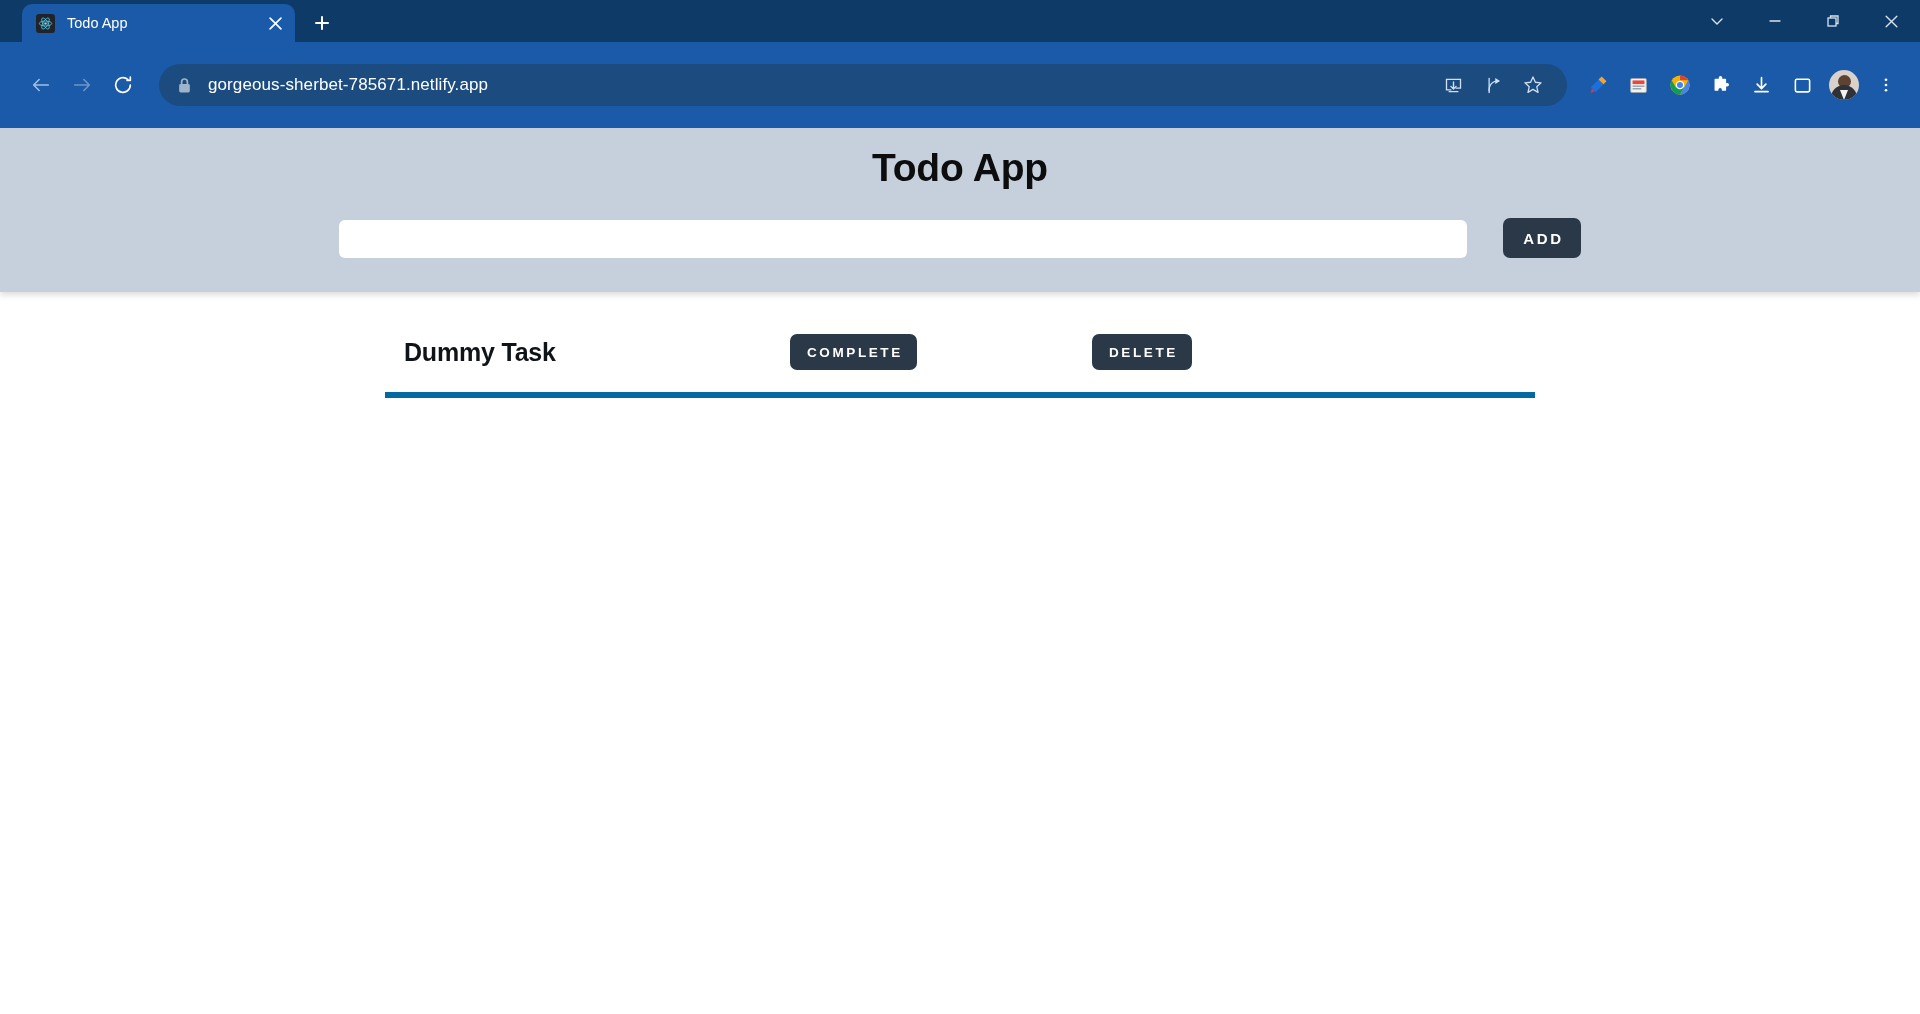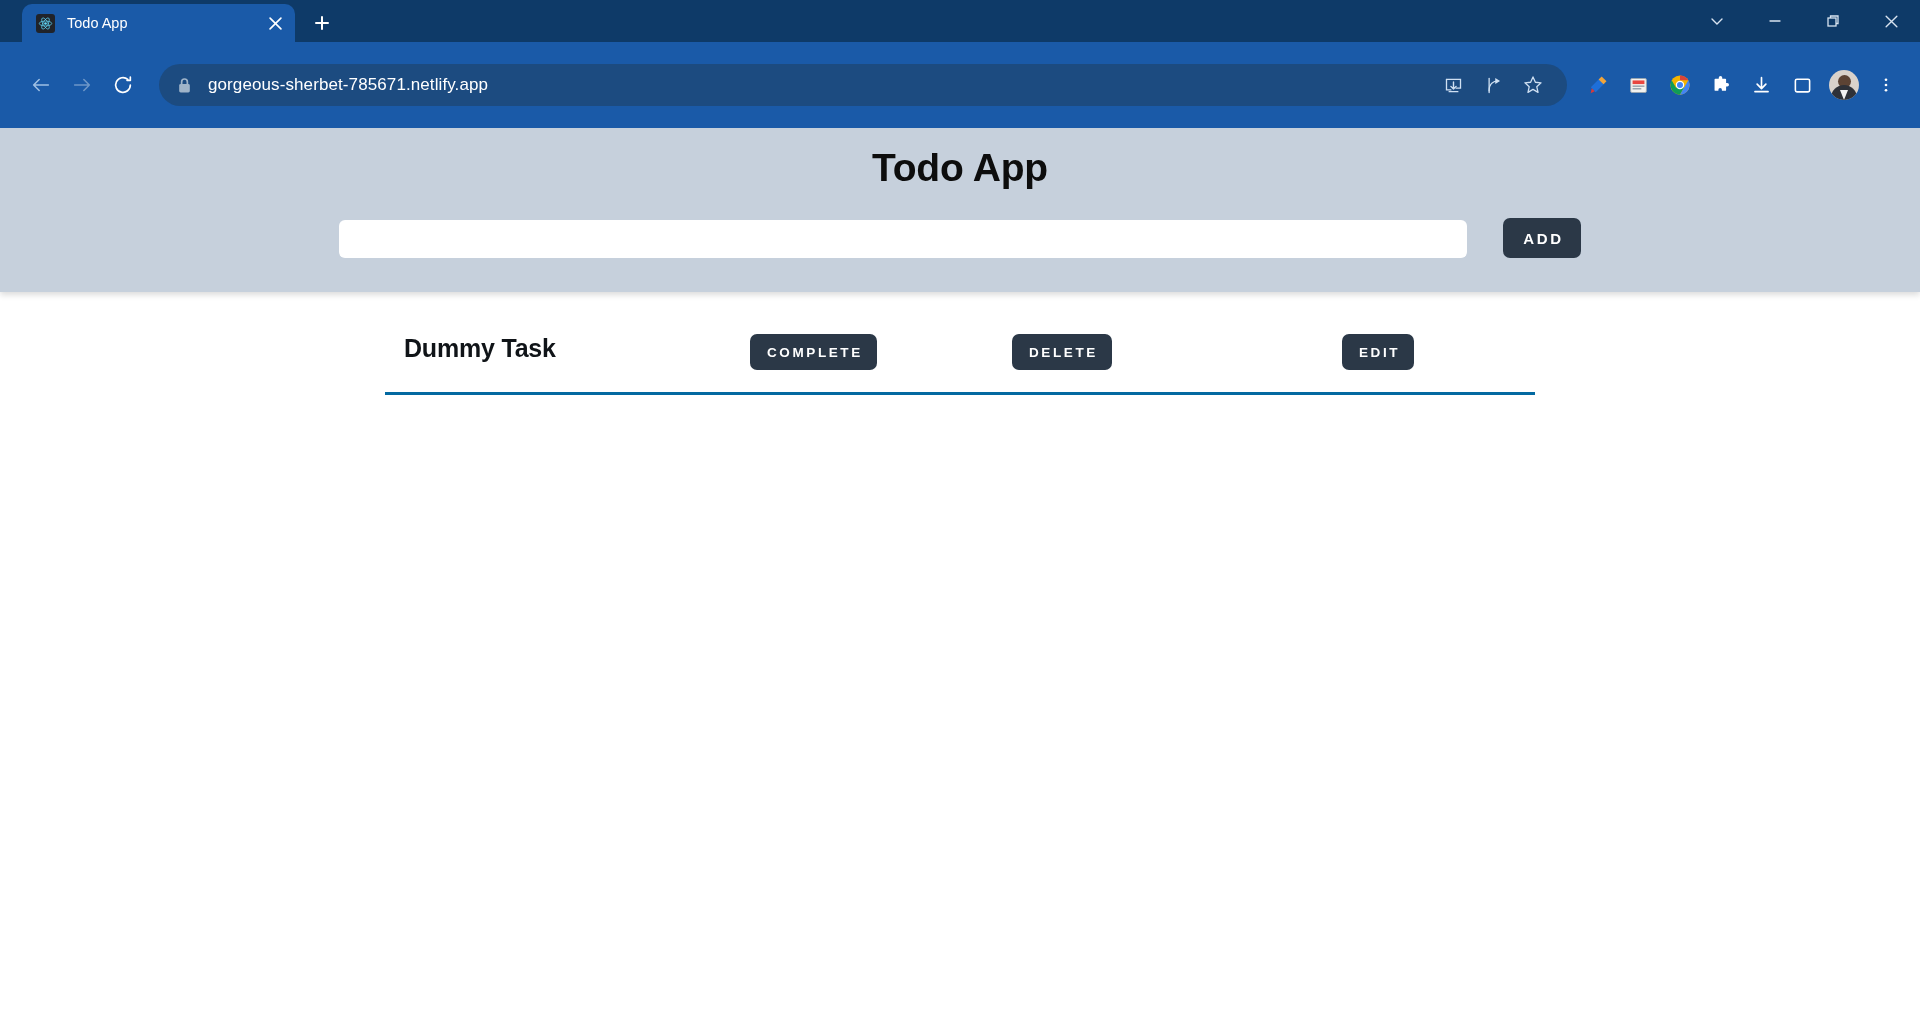--- a/index.html
+++ b/index.html
@@ -209,22 +209,24 @@
     padding: 0 17px 0 20px;
   }
 
   .list-area {
     width: 1150px;
     margin: 0 auto;
     padding-top: 28px;
   }
   .todo-row {
     display: flex;
+    align-items: center;
     padding: 14px 0 22px 0;
-    border-bottom: 3px solid #0369a1;
+    border-bottom: 6px solid #0369a1;
+    gap: 40px;
   }
   .todo-text {
     font-size: 25px;
     font-weight: bold;
     color: #101418;
     width: 365px;
     flex: 0 0 auto;
     padding-left: 19px;
     letter-spacing: -0.2px;
   }
@@ -420,20 +422,17 @@
 
     <div class="list-area">
       <div class="todo-row">
         <div class="todo-text">Dummy Task</div>
         <div class="todo-actions-slot">
           <button class="btn btn-row">COMPLETE</button>
         </div>
         <div class="todo-actions-slot mid">
           <button class="btn btn-row">DELETE</button>
         </div>
-        <div class="todo-actions-slot">
-          <button class="btn btn-row">EDIT</button>
-        </div>
       </div>
     </div>
 
   </div>
 </div>
 
 </body></html>

